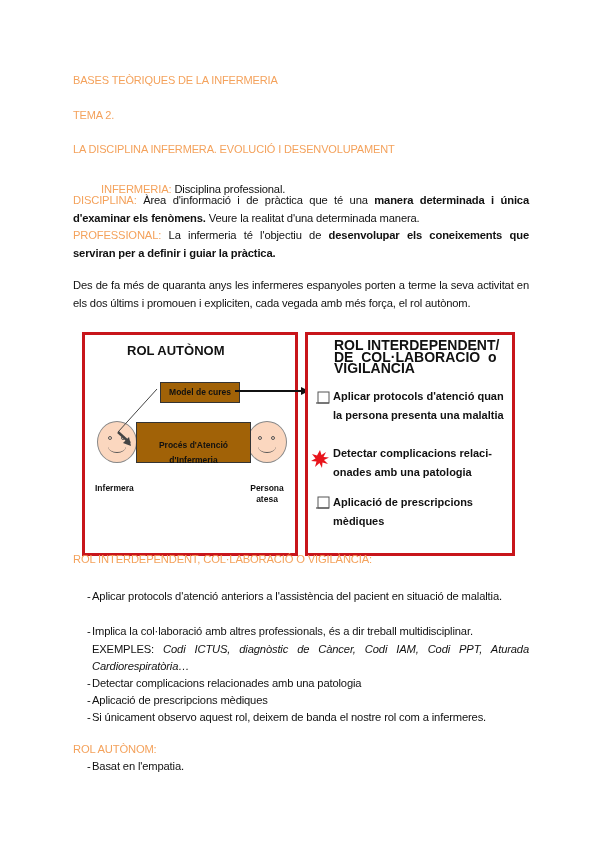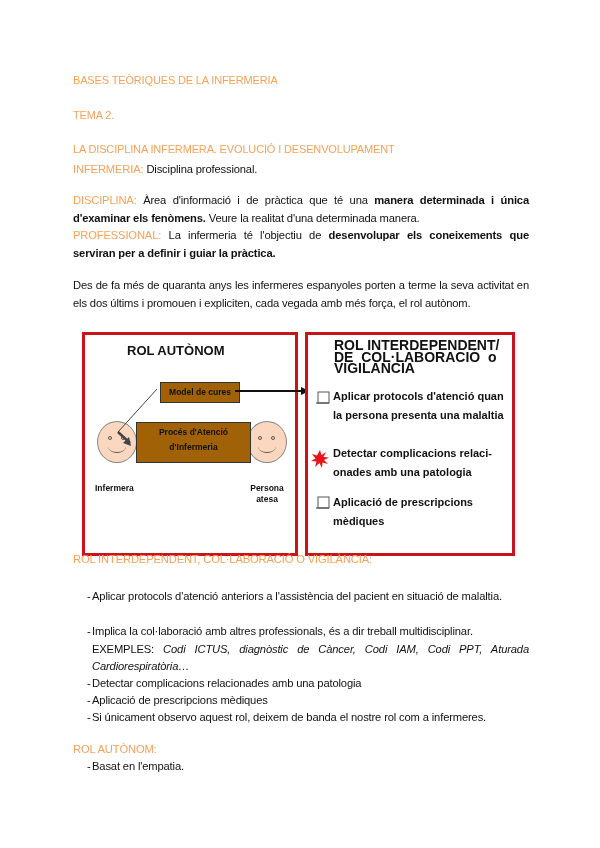--- a/index.html
+++ b/index.html
@@ -31,21 +31,21 @@
 </style>
 </head>
 <body>
 
 <div class="page">
 
   <div class="txt head orange" style="top:72px;">BASES TEÒRIQUES DE LA INFERMERIA</div>
   <div class="txt head orange" style="top:107px;">TEMA 2.</div>
   <div class="txt head orange" style="top:141px;">LA DISCIPLINA INFERMERA. EVOLUCIÓ I DESENVOLUPAMENT</div>
 
-  <div class="txt" style="top:161px;">
+  <div class="txt" style="top:181px;margin-left:28px;">
     <span class="orange">INFERMERIA:</span><span> Disciplina professional.</span>
   </div>
   <div class="txt justify" style="top:192px;">
     <span class="orange">DISCIPLINA:</span><span> Àrea d'informació i de pràctica que té una </span><span class="b">manera determinada i única d'examinar els fenòmens.</span><span> Veure la realitat d'una determinada manera.</span>
   </div>
   <div class="txt justify" style="top:227px;">
     <span class="orange">PROFESSIONAL:</span><span> La infermeria té l'objectiu de </span><span class="b">desenvolupar els coneixements que serviran per a definir i guiar la pràctica.</span>
   </div>
 
   <div class="txt justify" style="top:277px;">Des de fa més de quaranta anys les infermeres espanyoles porten a terme la seva activitat en els dos últims i promouen i expliciten, cada vegada amb més força, el rol autònom.</div>
@@ -59,21 +59,21 @@
       <div class="eye" style="left:10px;"></div>
         <div class="eye" style="left:23px;"></div>
         <div class="mouth"></div>
     </div>
     <div class="face" style="left:162px; top:86px;">
       <div class="eye" style="left:10px;"></div>
         <div class="eye" style="left:23px;"></div>
         <div class="mouth"></div>
     </div>
 
-    <div class="rect" style="left:51px; top:87px; width:115px; height:41px; padding-top:2px; line-height:15px;">
+    <div class="rect" style="left:51px; top:87px; width:115px; height:41px; padding-top:15px; line-height:15px;">
       <div>Procés d'Atenció</div>
       <div>d'Infermeria</div>
     </div>
 
     <svg style="position:absolute; left:0; top:0;" width="216" height="224">
       <line x1="72" y1="54" x2="33" y2="97" stroke="#444" stroke-width="1"></line>
       <line x1="33" y1="97" x2="45" y2="108" stroke="#444" stroke-width="2.5"></line>
       <polygon points="46,111 38,108 44,102" fill="#444"></polygon>
     </svg>
 

